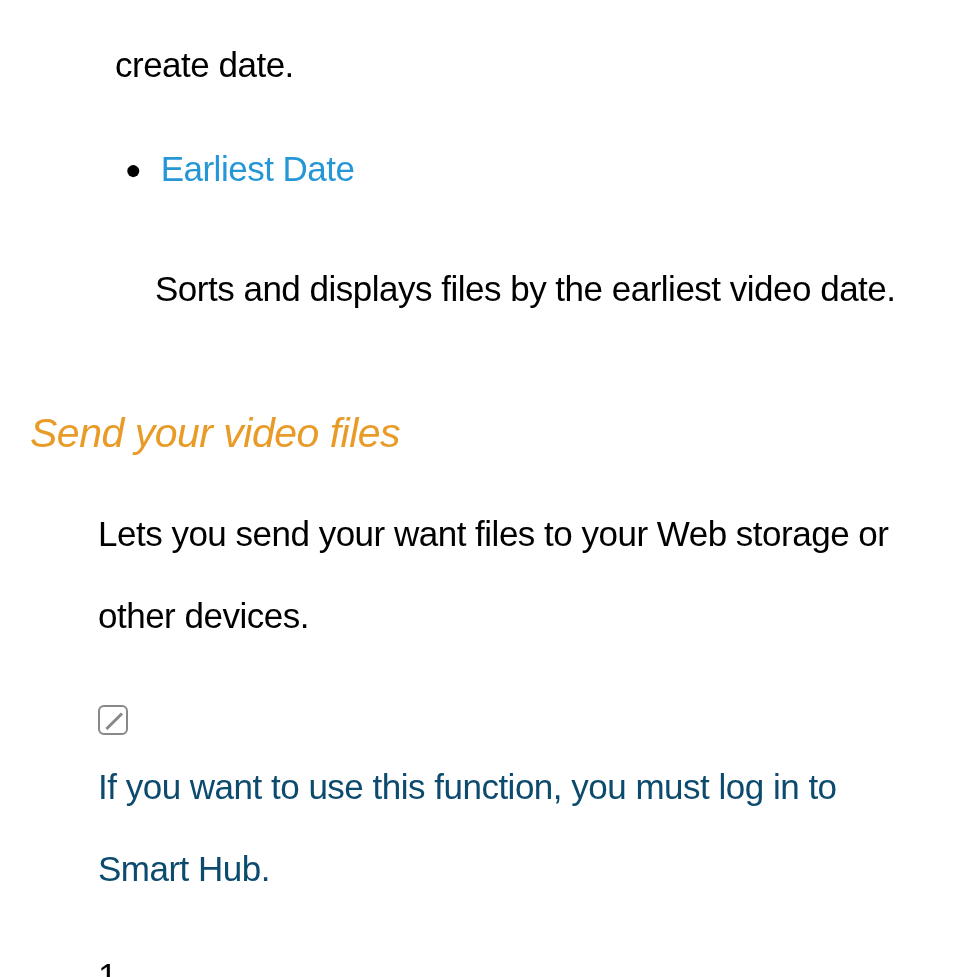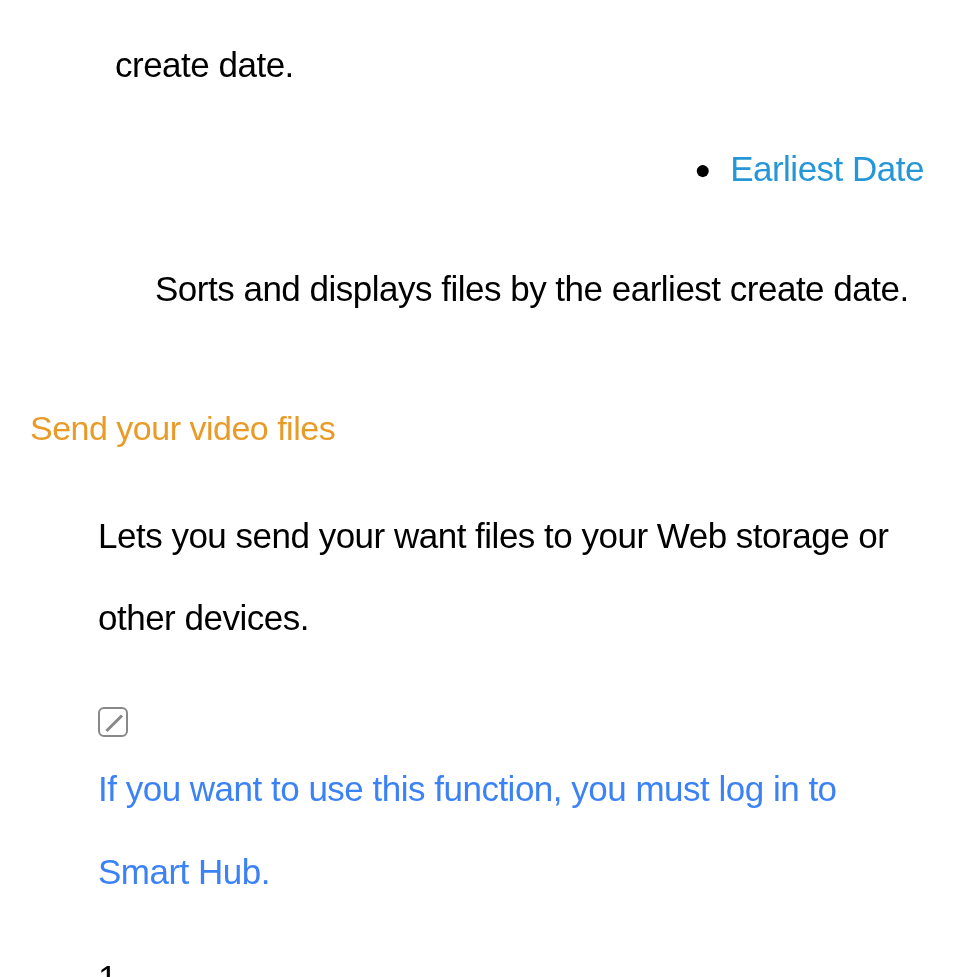--- a/index.html
+++ b/index.html
@@ -18,53 +18,53 @@
       line-height: 1.4;
       letter-spacing: -0.5px;
     }
     .frag-line {
       margin-left: 85px;
       margin-bottom: 55px;
     }
     .bullet-row {
       margin-left: 95px;
       margin-bottom: 55px;
-      text-align: right;
     }
     .bullet-dot {
       display: inline-block;
       font-size: 28px;
       vertical-align: middle;
       margin-right: 10px;
       position: relative;
       top: -2px;
     }
     .option-title {
       color: #2596d6;
     }
     .option-desc {
       margin-left: 125px;
       line-height: 2.35;
       margin-bottom: 75px;
     }
     .section-title {
       color: #e99b28;
-      font-size: 34px;
-      margin-bottom: 42px;
+      font-size: 41px;
+      margin-bottom: 30px;
       letter-spacing: -0.5px;
+      font-style: italic;
     }
     .section-intro {
       margin-left: 68px;
       line-height: 2.35;
       margin-bottom: 40px;
     }
     .note-row {
       margin-left: 68px;
       margin-bottom: 40px;
-      color: #3b82f6;
+      color: #0c4a6e;
     }
     .note-icon {
       display: inline-block;
       width: 30px;
       height: 30px;
       border: 2.5px solid #888888;
       border-radius: 6px;
       vertical-align: top;
       position: relative;
       margin-right: 8px;
@@ -101,21 +101,21 @@
 </head>
 <body>
 
 <div class="frag-line">create date.</div>
 
 <div class="bullet-row">
   <span class="bullet-dot">●</span>
   <span class="option-title">Earliest Date</span>
 </div>
 
-<div class="option-desc">Sorts and displays files by the earliest create date.</div>
+<div class="option-desc">Sorts and displays files by the earliest video date.</div>
 
 <div class="section-title">Send your video files</div>
 
 <div class="section-intro">Lets you send your want files to your Web storage or other devices.</div>
 
 <div class="note-row">
   <span class="note-icon"></span>
   <span class="note-text">If you want to use this function, you must log in to Smart Hub.</span>
 </div>
 

